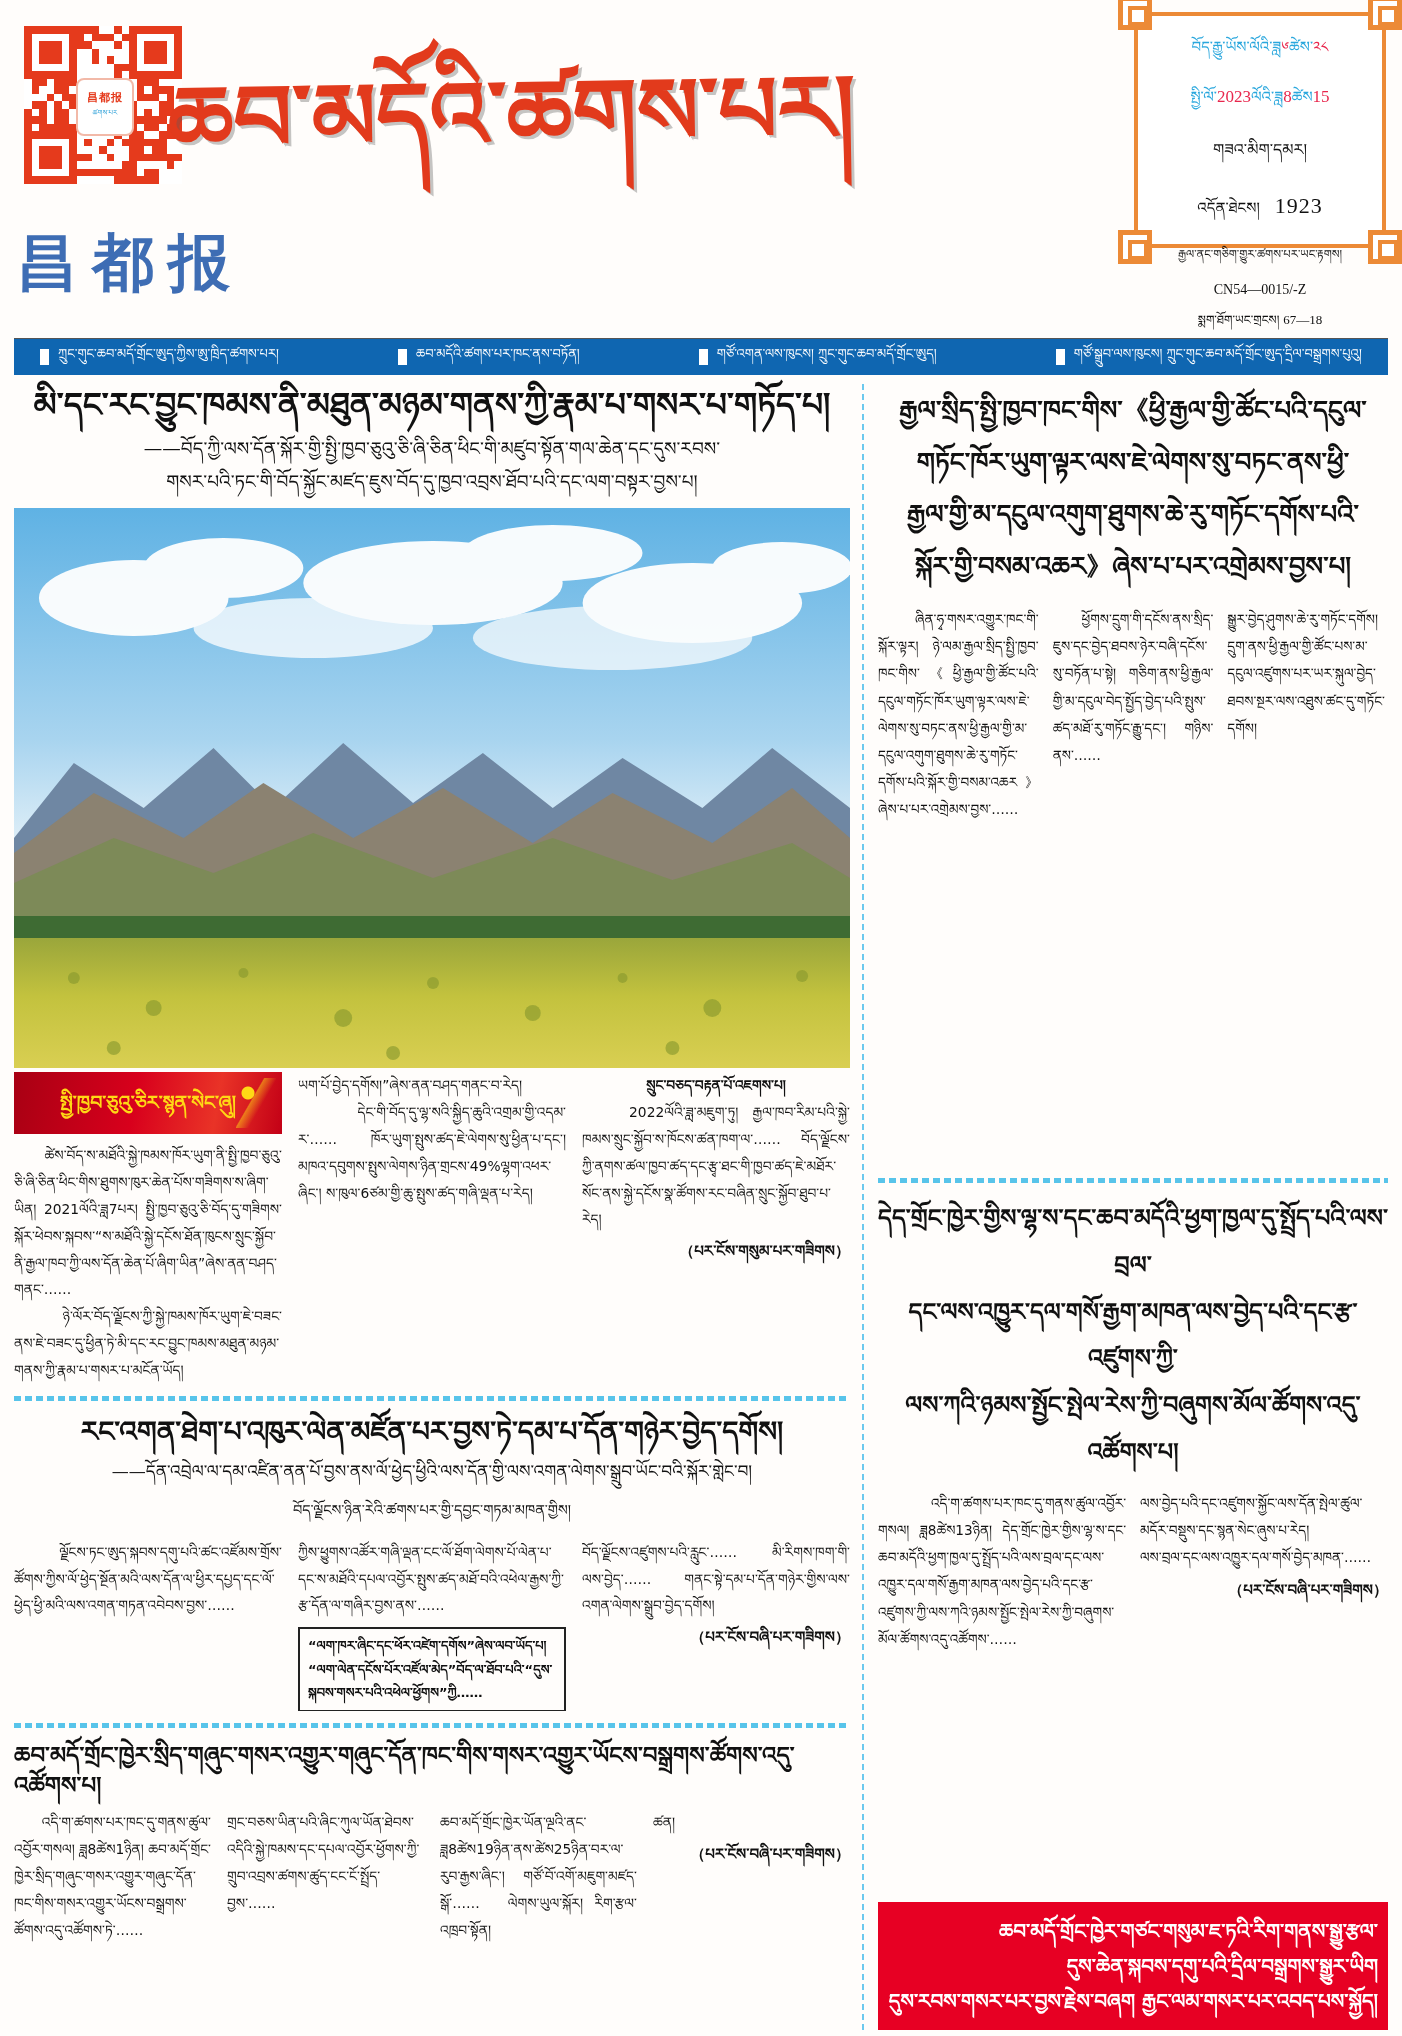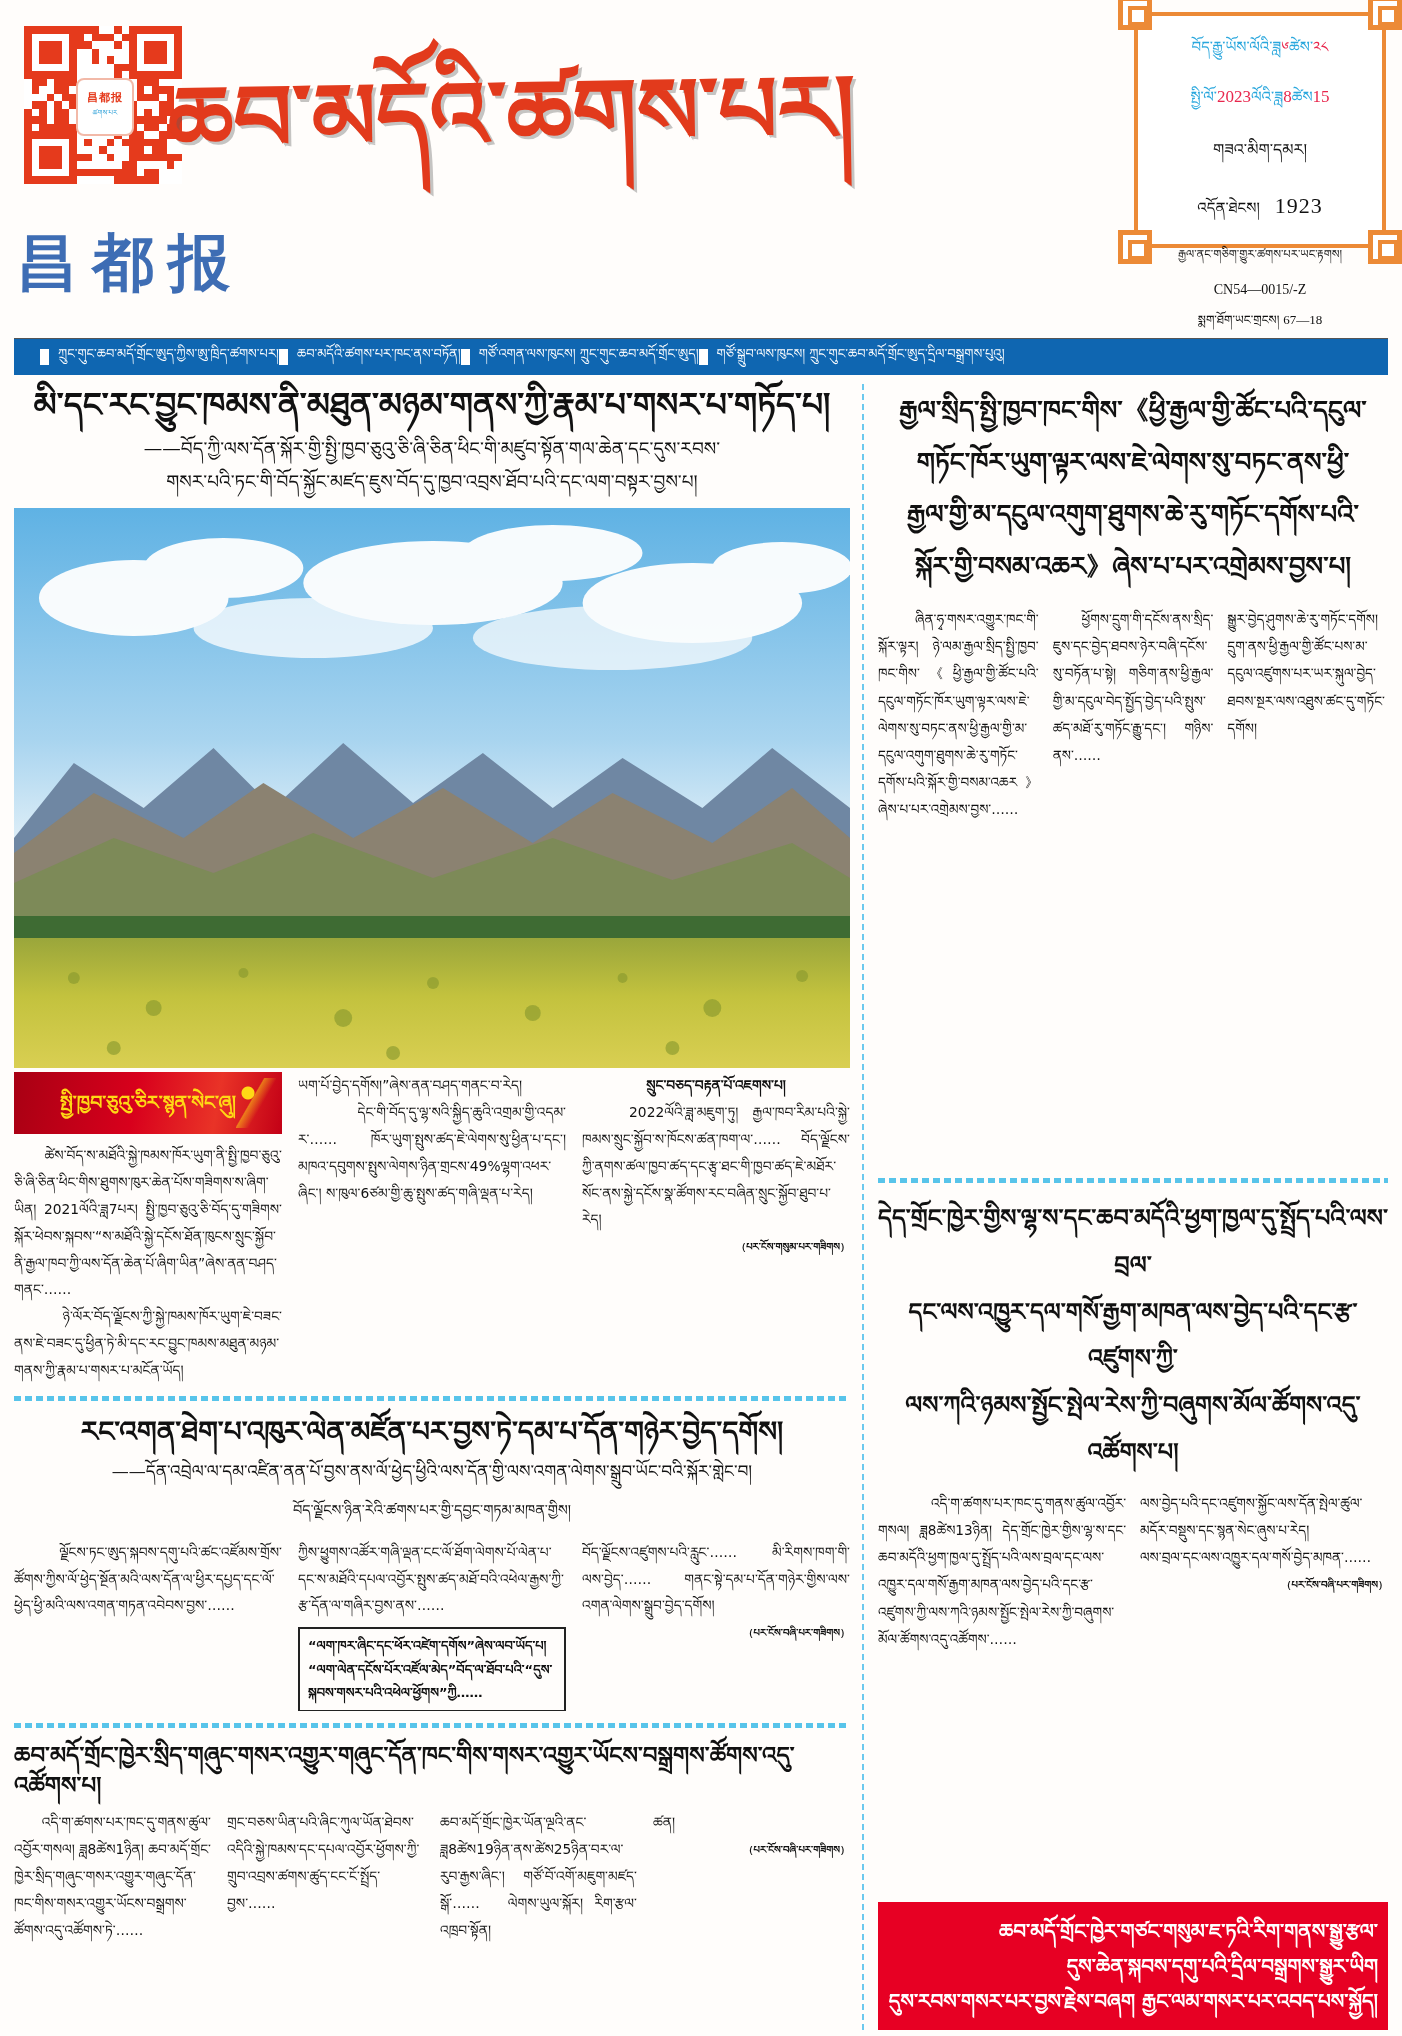--- a/index.html
+++ b/index.html
@@ -33,21 +33,21 @@
   .ib-line2 .num{color:#e8274d;font-size:17px;font-family:"Liberation Serif",serif;}
   .ib-line3{color:#111;font-size:16px;margin-bottom:14px;}
   .ib-line4{font-size:15px;margin-bottom:8px;}
   .ib-line4 .issue{font-size:22px;font-family:"Liberation Serif",serif;letter-spacing:1px;}
   .ib-line5{font-size:11.5px;margin-bottom:8px;}
   .ib-line6{font-size:14px;font-family:"Liberation Serif",serif;margin-bottom:8px;}
   .ib-line7{font-size:12px;}
   .ib-line7 .num{font-family:"Liberation Serif",serif;font-size:13px;}
   
   .navbar{position:absolute;top:338px;left:14px;right:14px;height:37px;background:#0f66b1;
-      display:flex;align-items:center;padding:0 26px;box-sizing:border-box;border-top:1px solid #555;}
+      display:flex;align-items:center;justify-content:space-between;padding:0 26px;box-sizing:border-box;border-top:1px solid #555;}
   .nav-item{display:flex;align-items:center;color:#fff;font-size:13px;white-space:nowrap;}
   .nav-item .sq{width:9px;height:16px;background:#fff;margin-right:9px;flex:0 0 auto;}
   
   .main{position:absolute;top:384px;left:14px;right:14px;bottom:6px;display:flex;}
   .colL{width:850px;flex:0 0 auto;padding-right:12px;border-right:2px dashed #6cc9ee;box-sizing:border-box;}
   .colR{flex:1 1 auto;padding-left:14px;display:flex;flex-direction:column;box-sizing:border-box;}
   .h-main{font-size:33px;font-weight:bold;text-align:center;line-height:1.25;font-family:"DejaVu Serif","Liberation Serif",serif;}
   .subhead{font-size:18.5px;text-align:center;line-height:1.75;margin-top:8px;font-family:"DejaVu Serif",serif;}
   .photo{margin-top:10px;width:100%;height:560px;display:block;}
   .caption{font-size:14.5px;text-align:center;margin:6px 0 4px 0;}
@@ -59,21 +59,21 @@
       margin-bottom:8px;position:relative;overflow:hidden;}
   .banner .flagwave{position:absolute;right:6px;top:6px;width:40px;height:50px;
       background:radial-gradient(circle at 30% 30%,#ffd915 0 6px,transparent 7px),
                  linear-gradient(120deg,transparent 40%,rgba(255,217,21,.5) 42%,transparent 60%);}
   .divider{height:5px;margin:12px 0;background:repeating-linear-gradient(90deg,#58c4ea 0 7px,transparent 7px 11px);}
   .h2{font-size:28px;font-weight:bold;text-align:center;line-height:1.35;font-family:"DejaVu Serif",serif;}
   .sub2{font-size:17px;text-align:center;margin-top:6px;line-height:1.7;font-family:"DejaVu Serif",serif;}
   .byline{font-size:14.5px;text-align:center;margin:8px 0 4px 0;}
   .quotebox{border:2px solid #222;padding:5px 8px;font-weight:bold;font-size:13px;line-height:1.8;margin:8px 0;text-align:justify;}
   .h3{font-size:23px;font-weight:bold;text-align:left;line-height:1.3;margin-top:2px;font-family:"DejaVu Serif",serif;}
-  .jump{font-size:10px;text-align:right;font-weight:bold;margin-top:4px;}
+  .jump{font-size:15px;text-align:right;font-weight:bold;margin-top:4px;}
   .midhead{font-weight:bold;text-align:center;}
   
   .hA{font-size:26px;font-weight:bold;text-align:center;line-height:2.0;font-family:"DejaVu Serif",serif;}
   .hB{font-size:24px;font-weight:bold;text-align:center;line-height:1.95;font-family:"DejaVu Serif",serif;}
   .colsR{display:flex;gap:14px;margin-top:14px;}
   .colsR .c{flex:1 1 0;font-size:13.6px;line-height:2.0;text-align:justify;overflow:hidden;}
   .redbox{margin-top:auto;height:128px;background:#e70023;color:#fff;font-weight:bold;display:flex;
       flex-direction:column;align-items:flex-end;justify-content:center;gap:6px;text-align:center;
       font-size:20px;line-height:1.45;padding:0 10px;box-sizing:border-box;}
 </style>

